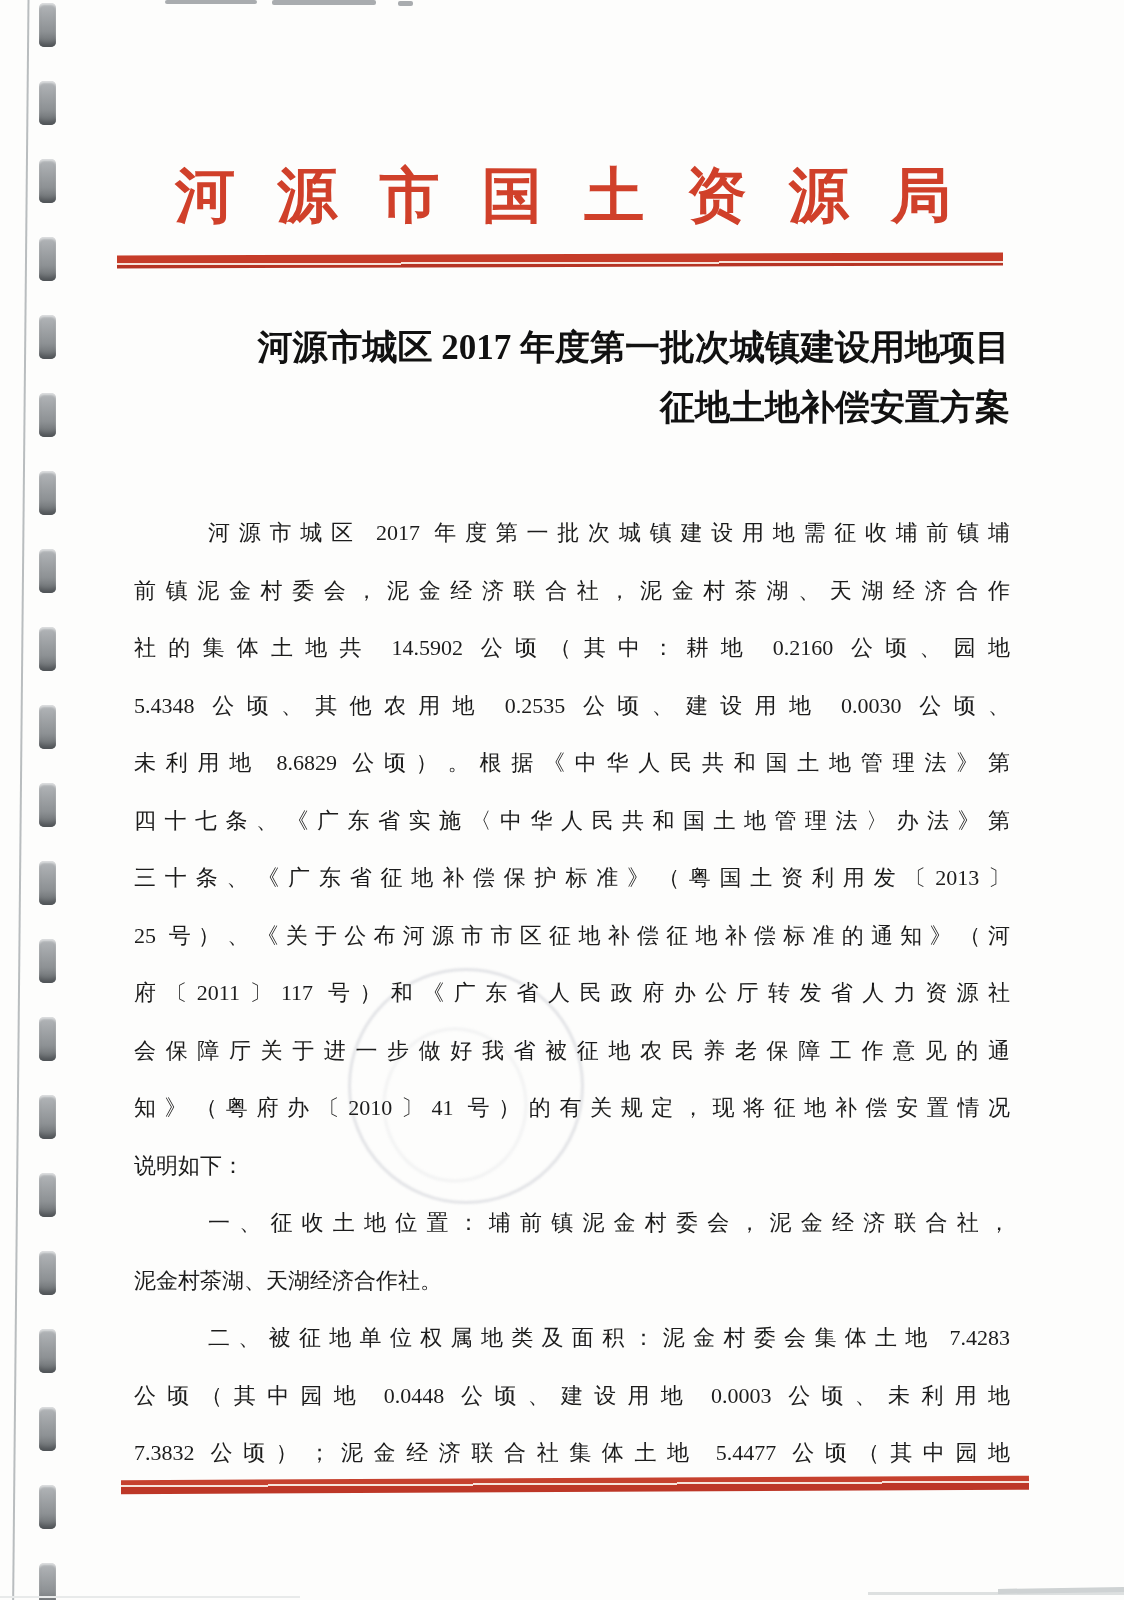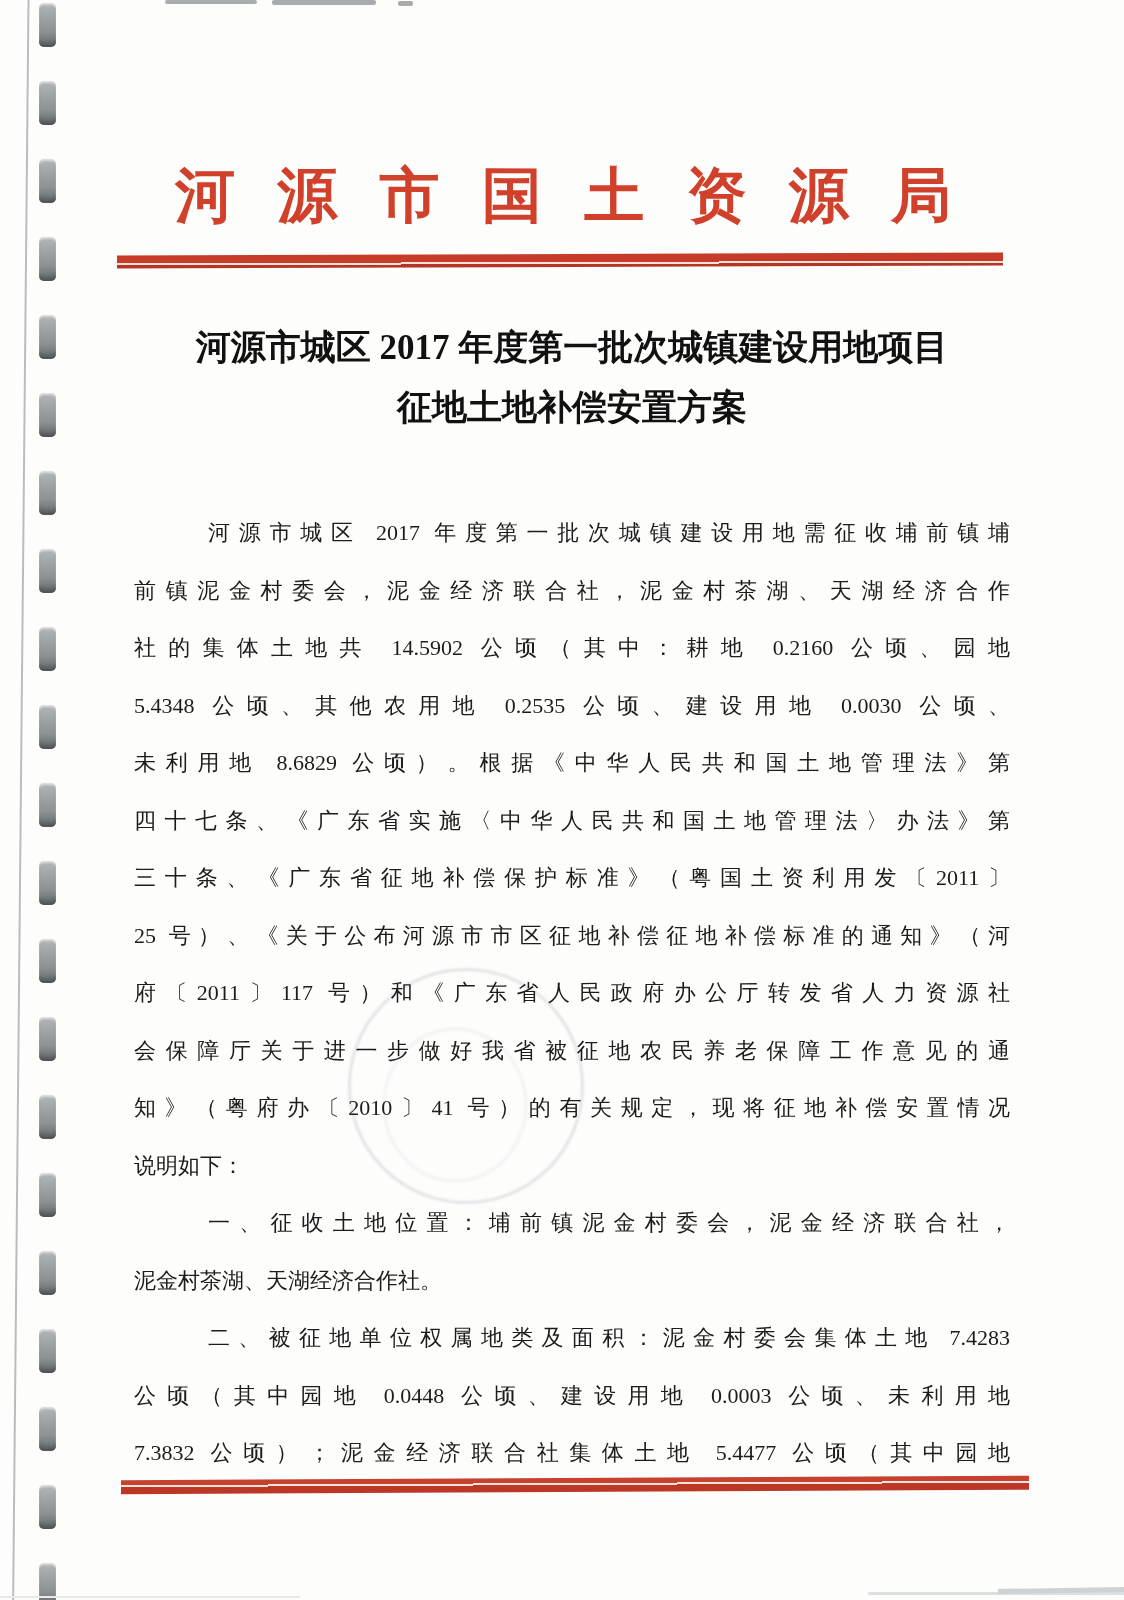--- a/index.html
+++ b/index.html
@@ -38,21 +38,21 @@
     left:117px;top:254px;width:886px;height:13px;transform:rotate(-0.18deg);
     background:linear-gradient(180deg,#c63c29 0px,#c63c29 8px,#f6e3da 8px,#f6e3da 10px,#b63424 10px,#b63424 13px);
   }
   .rule-bottom{
     left:121px;top:1478px;width:908px;height:14px;transform:rotate(-0.28deg);
     background:linear-gradient(180deg,#c6412e 0px,#c6412e 5px,#f6e3da 5px,#f6e3da 7px,#bd3727 7px,#bd3727 14px);
   }
 
   
   .doc-title{
-    position:absolute;left:134px;top:318px;width:876px;text-align:center;
+    position:absolute;left:134px;top:318px;width:876px;text-align:right;
     color:#111;font-weight:bold;font-size:35px;
   }
   .doc-title .t-line{height:60px;line-height:60px;}
 
   
   .body-block{
     position:absolute;left:134px;top:504px;width:876px;color:#1c1c1c;font-size:22px;
   }
   .ln{height:57.5px;line-height:57.5px;white-space:normal;}
   .ln.j{text-align:justify;text-align-last:justify;text-justify:inter-character;}
@@ -120,21 +120,21 @@
   <div class="watermark"></div>
   <div class="watermark-inner"></div>
 
   <div class="body-block">
     <div class="ln j ind">河源市城区 2017 年度第一批次城镇建设用地需征收埔前镇埔</div>
     <div class="ln j">前镇泥金村委会，泥金经济联合社，泥金村茶湖、天湖经济合作</div>
     <div class="ln j">社的集体土地共 14.5902 公顷（其中：耕地 0.2160 公顷、园地</div>
     <div class="ln j">5.4348 公顷、其他农用地 0.2535 公顷、建设用地 0.0030 公顷、</div>
     <div class="ln j">未利用地 8.6829 公顷）。根据《中华人民共和国土地管理法》第</div>
     <div class="ln j">四十七条、《广东省实施〈中华人民共和国土地管理法〉办法》第</div>
-    <div class="ln j">三十条、《广东省征地补偿保护标准》（粤国土资利用发〔2011〕</div>
+    <div class="ln j">三十条、《广东省征地补偿保护标准》（粤国土资利用发〔2013〕</div>
     <div class="ln j">25 号）、《关于公布河源市市区征地补偿征地补偿标准的通知》（河</div>
     <div class="ln j">府〔2011〕117 号）和《广东省人民政府办公厅转发省人力资源社</div>
     <div class="ln j">会保障厅关于进一步做好我省被征地农民养老保障工作意见的通</div>
     <div class="ln j">知》（粤府办〔2010〕41 号）的有关规定，现将征地补偿安置情况</div>
     <div class="ln">说明如下：</div>
     <div class="ln j ind">一、征收土地位置：埔前镇泥金村委会，泥金经济联合社，</div>
     <div class="ln">泥金村茶湖、天湖经济合作社。</div>
     <div class="ln j ind">二、被征地单位权属地类及面积：泥金村委会集体土地 7.4283</div>
     <div class="ln j">公顷（其中园地 0.0448 公顷、建设用地 0.0003 公顷、未利用地</div>
     <div class="ln j">7.3832 公顷）；泥金经济联合社集体土地 5.4477 公顷（其中园地</div>

